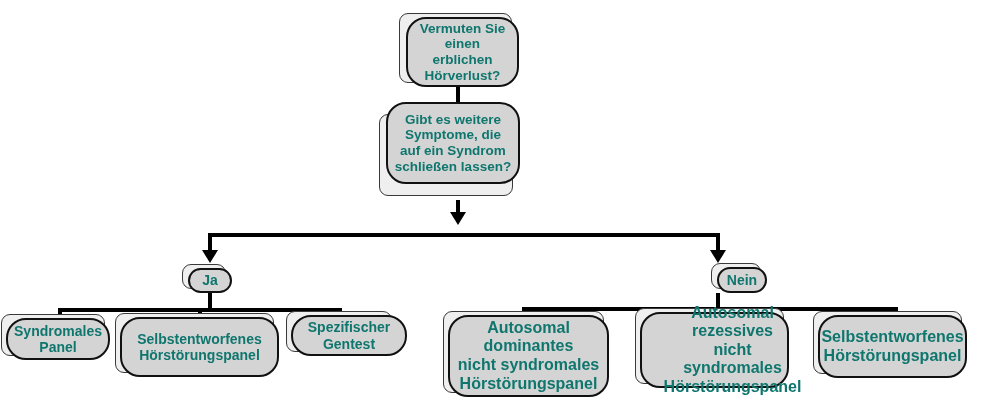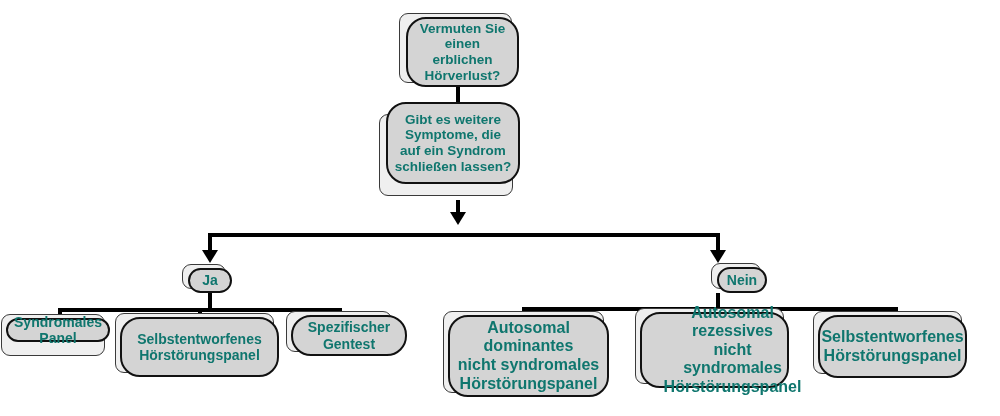--- a/index.html
+++ b/index.html
@@ -125,21 +125,21 @@
   </div>
 
   <div class="node fs-12" style="left:188px; top:268px; width:44px; height:25px;">
     <span class="node-label">Ja</span>
   </div>
 
   <div class="node fs-12" style="left:717px; top:267px; width:50px; height:26px;">
     <span class="node-label">Nein</span>
   </div>
 
-  <div class="node fs-12" style="left:6px; top:318px; width:104px; height:24px;">
+  <div class="node fs-12" style="left:6px; top:318px; width:104px; height:42px;">
     <span class="node-label">Syndromales
 Panel</span>
   </div>
 
   <div class="node fs-12" style="left:120px; top:317px; width:159px; height:60px;">
     <span class="node-label">Selbstentworfenes
 Hörstörungspanel</span>
   </div>
 
   <div class="node fs-12" style="left:291px; top:315px; width:116px; height:41px;align-items:center;">

